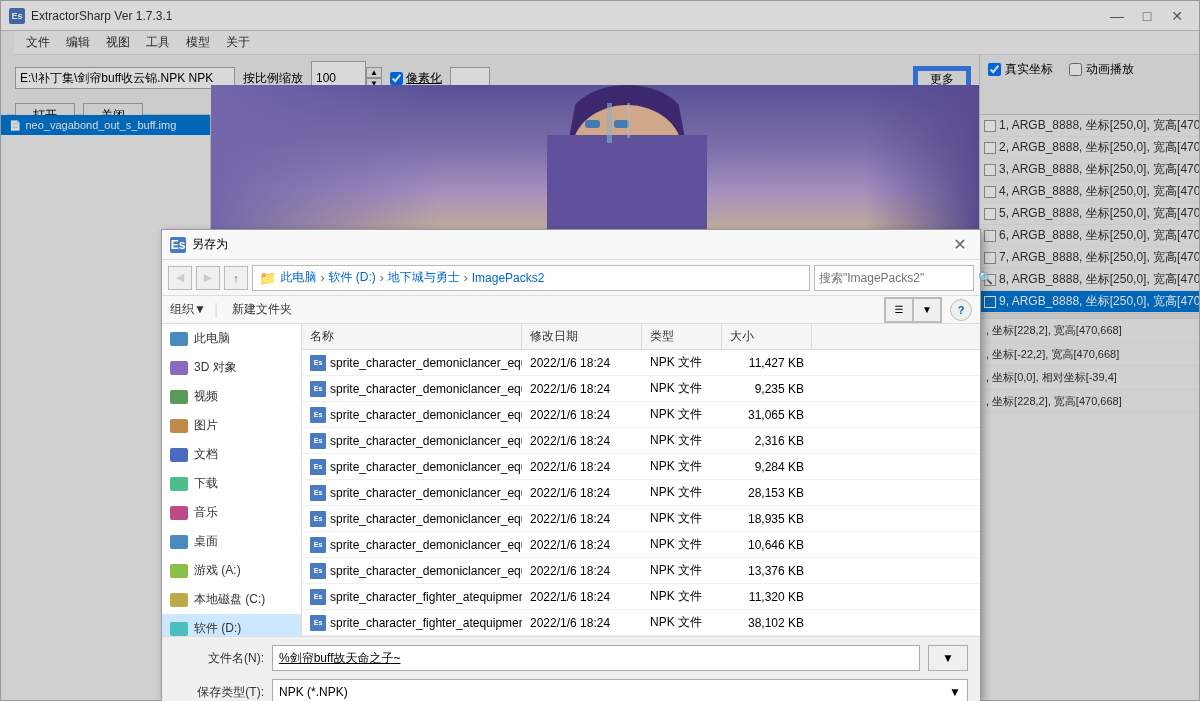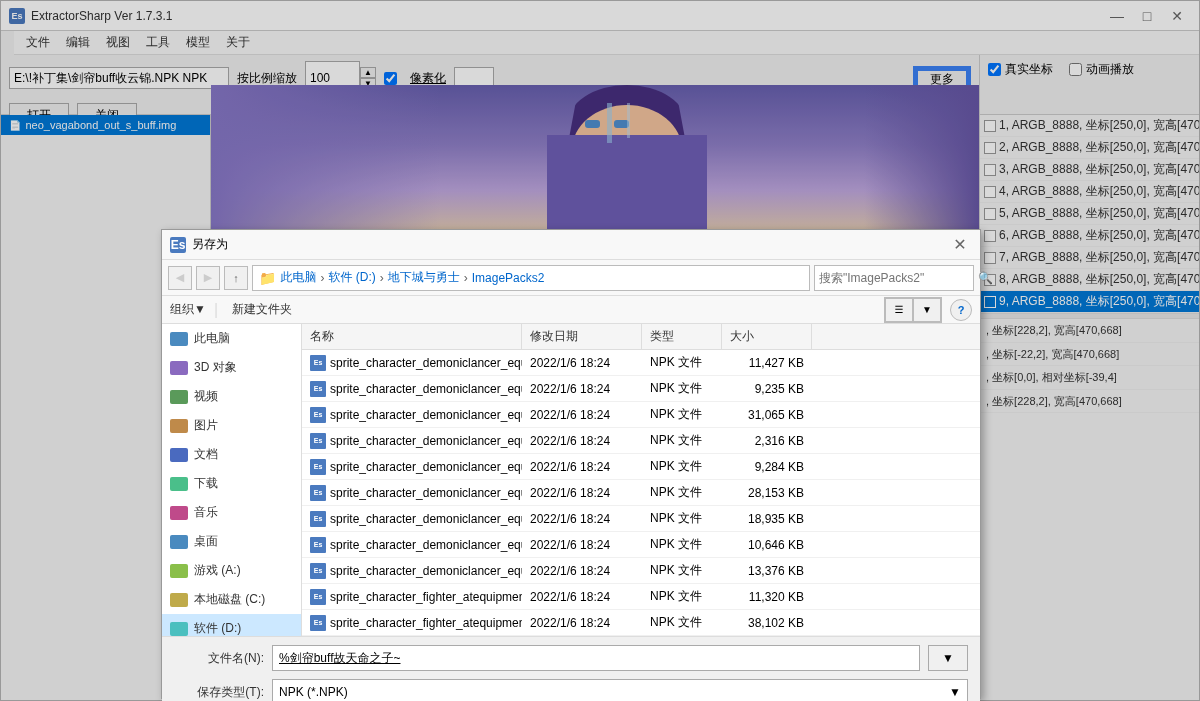--- a/index.html
+++ b/index.html
@@ -13,21 +13,21 @@
     .title-text { font-size: 12px; color: #333; }
     .title-bar-controls { display: flex; gap: 2px; }
     .title-btn { width: 28px; height: 22px; border: none; background: transparent; cursor: pointer; font-size: 14px; display: flex; align-items: center; justify-content: center; color: #666; }
 
     
     .menu-bar { height: 24px; background: #f8f8f8; border-bottom: 1px solid #ddd; display: flex; align-items: center; padding: 0 4px; margin-left: 13px; }
     .menu-item { padding: 2px 8px; cursor: pointer; color: #333; font-size: 12px; }
     .path-input { width: 220px; height: 22px; border: 1px solid #aaa; padding: 0 4px; background: #fff; font-size: 12px; }
     .toolbar-input { width: 60px; height: 22px; border: 1px solid #aaa; padding: 16px 4px; background: #fff; font-size: 12px; }
     .spinner-btn { width: 16px; height: 11px; border: 1px solid #aaa; background: #f0f0f0; cursor: pointer; display: flex; align-items: center; justify-content: center; font-size: 8px; }
-    .toolbar-check { display: flex; align-items: center; gap: 13px; font-size: 12px; cursor: pointer; text-decoration: underline; }
+    .toolbar-check { display: flex; align-items: center; gap: 3px; font-size: 12px; cursor: pointer; text-decoration: underline; }
     .color-box { width: 40px; height: 22px; background: #fff; border: 1px solid #aaa; }
     .toolbar-btn { height: 24px; padding: 0 12px; border: 5px solid #3b82f6; background: #f0f0f0; cursor: pointer; font-size: 12px; }
     .open-btn { width: 60px; height: 24px; border: 1px solid #aaa; background: #f0f0f0; cursor: pointer; font-size: 12px; }
     .check-item { display: flex; align-items: center; gap: 4px; font-size: 12px; cursor: pointer; }
     .left-panel-item { padding: 4px 8px; cursor: pointer; font-size: 12px; display: flex; align-items: center; gap: 4px; }
     .left-panel-item.selected { background: #0078d7; color: #fff; }
 
     
     .dialog-overlay { position: absolute; left: 0; top: 0; width: 100%; height: 100%; background: rgba(0,0,0,0.15); z-index: 100; }
     .dialog { position: absolute; left: 160px; top: 228px; width: 820px; height: 470px; background: #f0f0f0; border: 1px solid #999; box-shadow: 3px 3px 8px rgba(0,0,0,0.3); z-index: 101; }
@@ -113,21 +113,21 @@
 
   <div class="menu-bar">
     <span class="menu-item">文件</span>
     <span class="menu-item">编辑</span>
     <span class="menu-item">视图</span>
     <span class="menu-item">工具</span>
     <span class="menu-item">模型</span>
     <span class="menu-item">关于</span>
   </div>
 
-  <div style="position:absolute;left:0;top:54px;right:220px;height:60px;background:#f0f0f0;border-bottom:1px solid #ccc;padding:4px 8px;">
+  <div style="position:absolute;left:6px;top:54px;right:220px;height:60px;background:#f0f0f0;border-bottom:1px solid #ccc;padding:4px 8px;">
     <div class="toolbar-row1" style="margin-bottom:4px;">
       <input class="path-input" style="width: 220px;" value="E:\!补丁集\剑帘buff收云锦.NPK NPK">
       <span style="font-size:12px;">按比例缩放</span>
       <div style="display:flex;align-items:center;">
         <input class="toolbar-input" style="width: 55px;" value="100">
         <div style="display:flex;flex-direction:column;">
           <button class="spinner-btn" style="height:11px;width:16px;font-size:8px;border:1px solid #aaa;background:#f0f0f0;cursor:pointer;">▲</button>
           <button class="spinner-btn" style="height:11px;width:16px;font-size:8px;border:1px solid #aaa;background:#f0f0f0;cursor:pointer;">▼</button>
         </div>
       </div>

